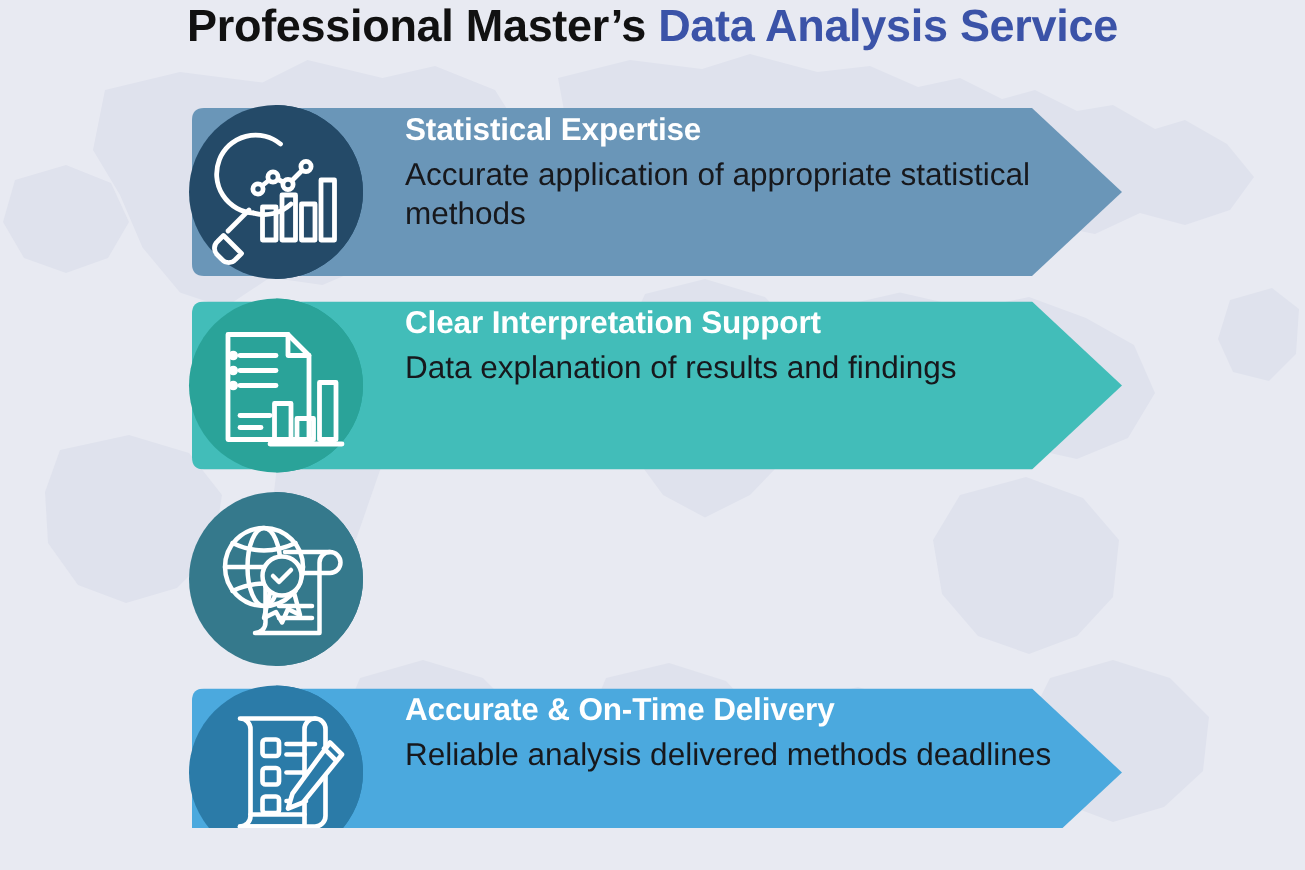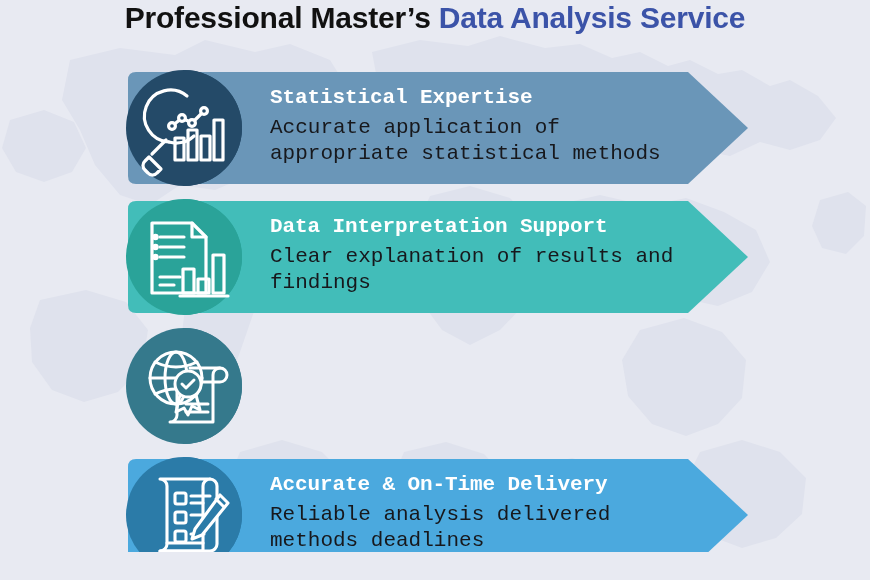--- a/index.html
+++ b/index.html
@@ -79,24 +79,23 @@
     position: absolute;
     left: 0;
     top: 0;
     width: 620px;
     height: 112px;
   }
 
   .banner-text {
     position: absolute;
     left: 142px;
-    top: 12px;
+    top: 1px;
     width: 450px;
     height: 92px;
-    font-family: Liberation Mono, monospace;
   }
   .row-title {
     font-size: 21px;
     font-weight: bold;
     color: #ffffff;
     line-height: 27px;
     margin: 0 0 4px 0;
     letter-spacing: -0.1px;
   }
   .row-desc {
@@ -196,22 +195,22 @@
         </svg>
       </div>
     </div>
 
     <div class="row">
       <div class="banner-wrap">
         <svg class="banner-svg" viewBox="0 0 620 112" preserveAspectRatio="none" aria-hidden="true">
           <path d="M0,8 Q0,0 8,0 L560,0 L620,56 L560,112 L8,112 Q0,112 0,104 Z" fill="#42bdb9"></path>
         </svg>
         <div class="banner-text">
-          <div class="row-title">Data Interpretation Support</div>
-          <div class="row-desc">Clear explanation of results and findings</div>
+          <div class="row-title">Clear Interpretation Support</div>
+          <div class="row-desc">Data explanation of results and findings</div>
         </div>
       </div>
 
       <div class="badge">
         <svg width="132" height="120" viewBox="0 0 132 120" aria-hidden="true">
           <path d="M60,2 A58,58 0 1,1 60,118 L60,118 L118,60 L60,2 Z" fill="#2aa399"></path>
           <circle cx="60" cy="60" r="58" fill="#2aa399"></circle>
           <g fill="none" stroke="#ffffff" stroke-width="3.2" stroke-linecap="round" stroke-linejoin="round">
             <path d="M28,26 L68,26 L82,40 L82,96 L28,96 Z"></path>
             <polyline points="68,26 68,40 82,40"></polyline>

